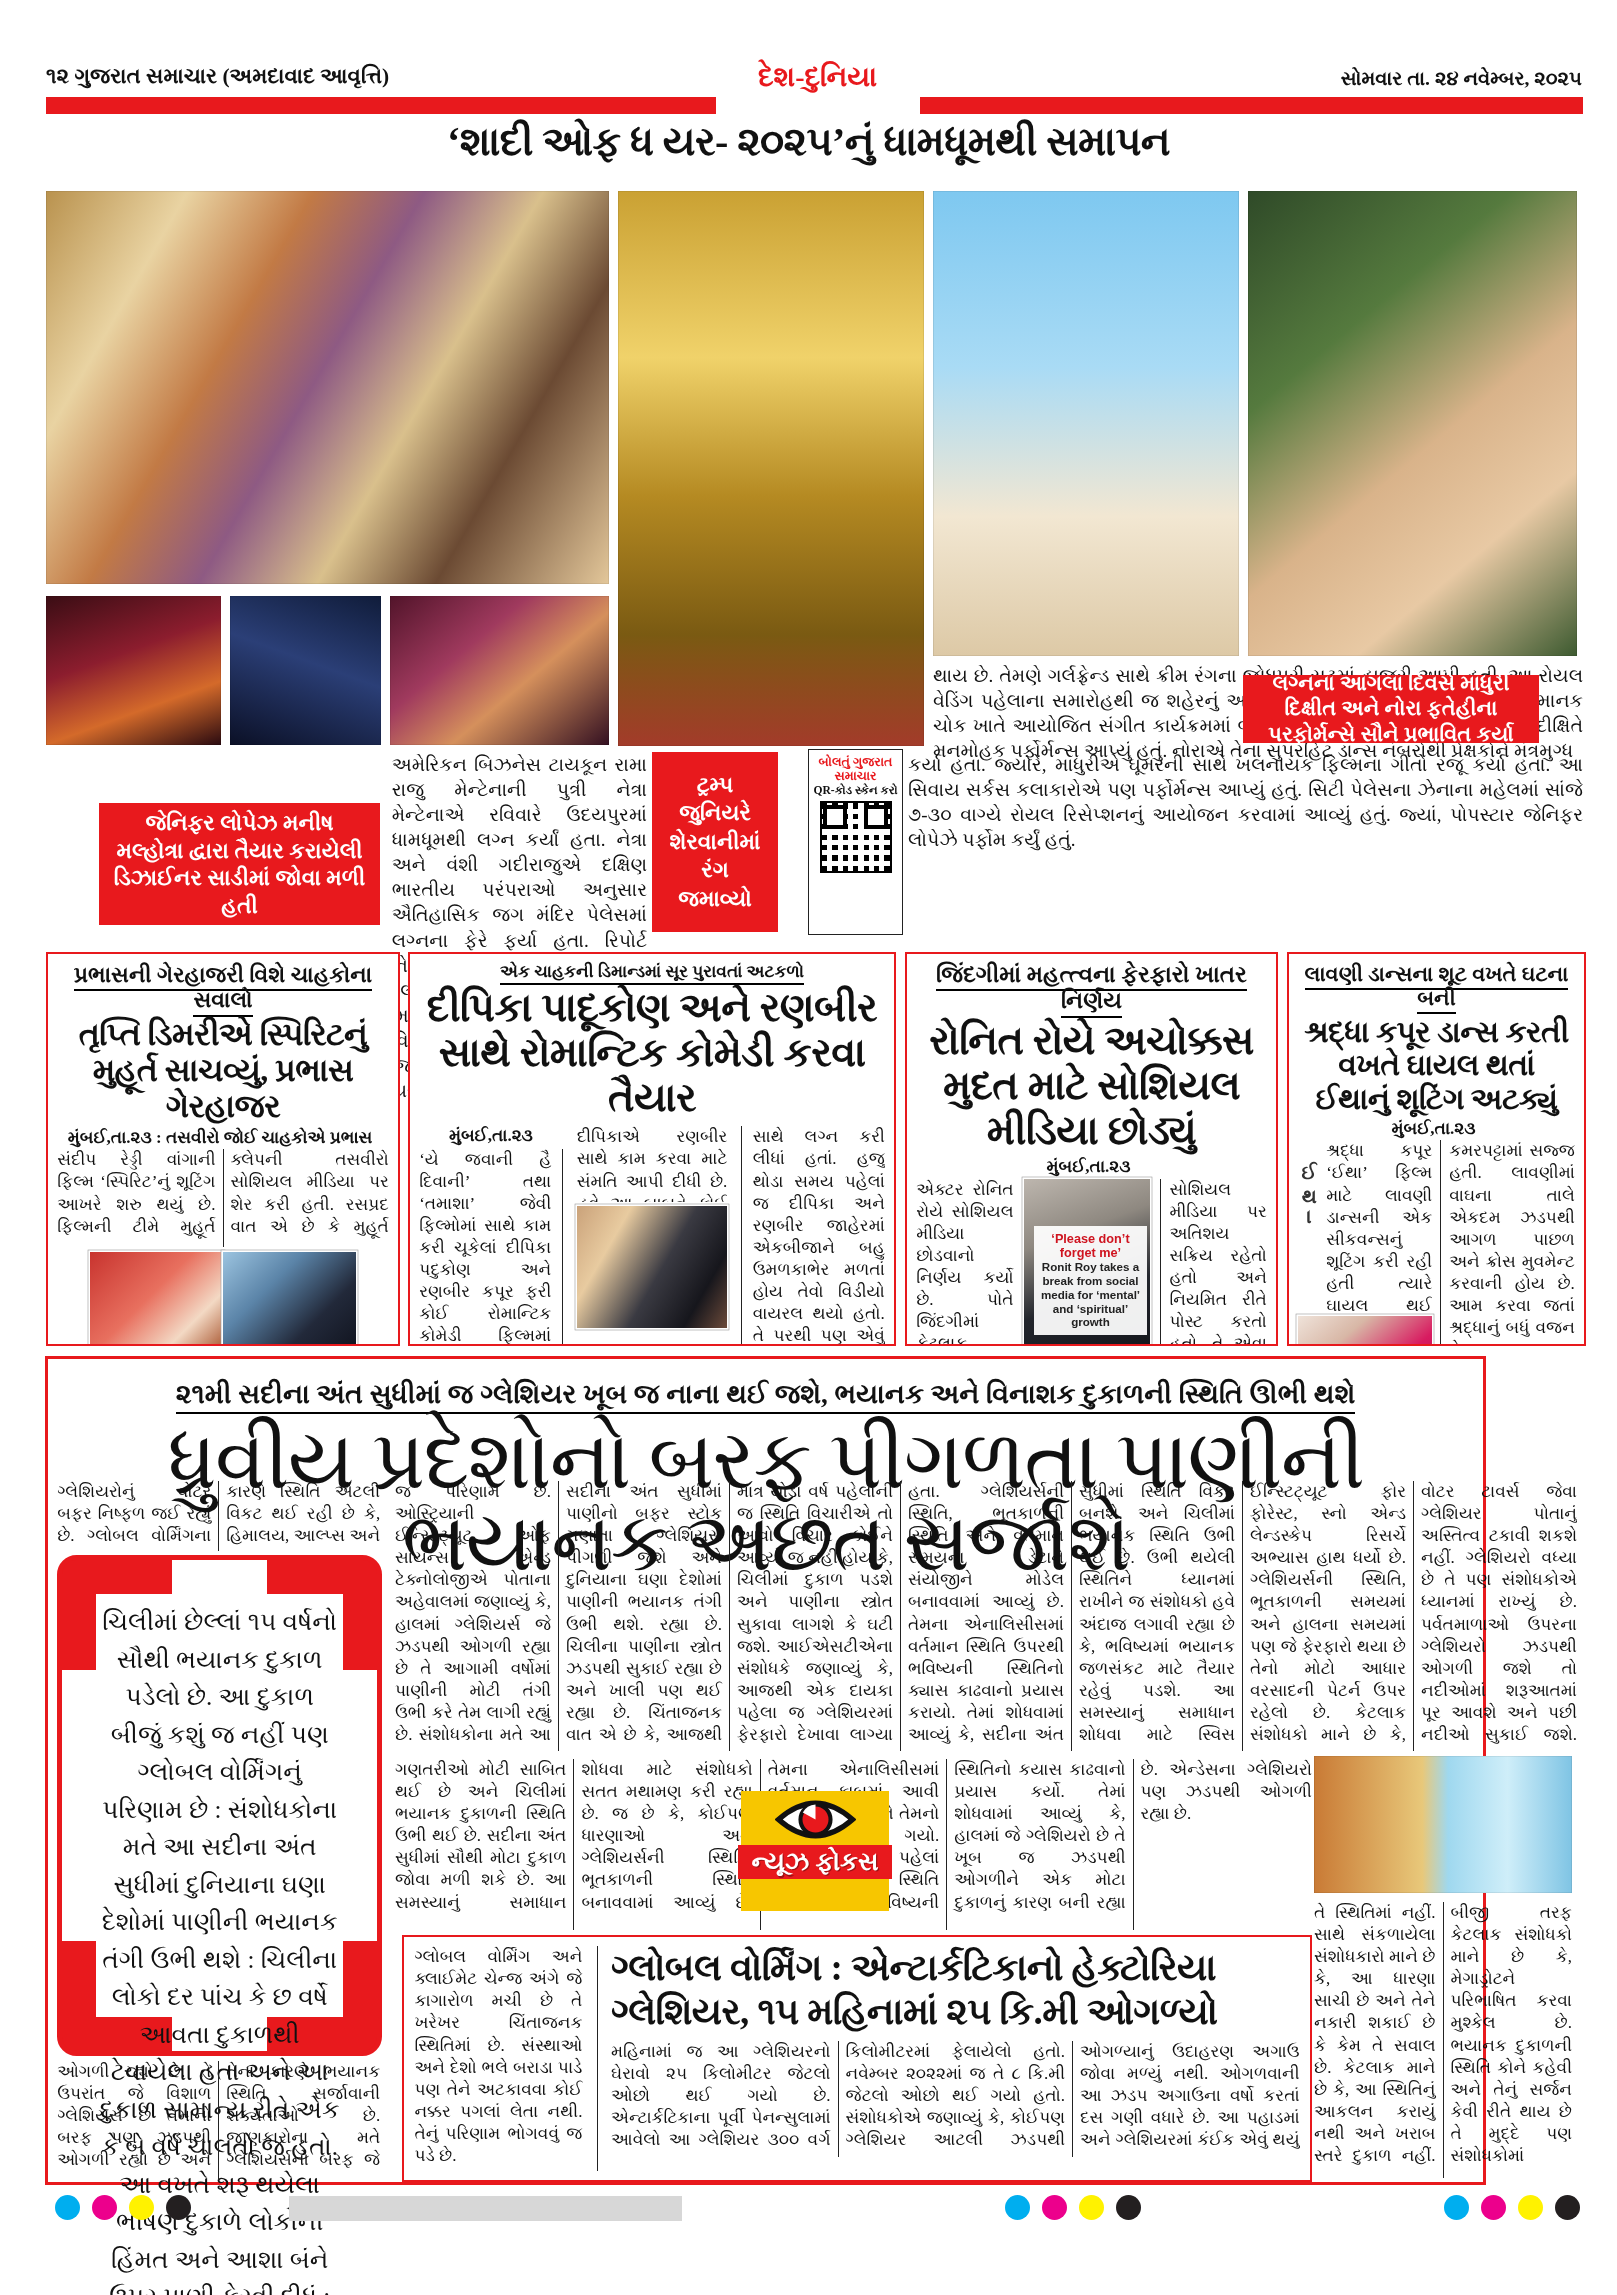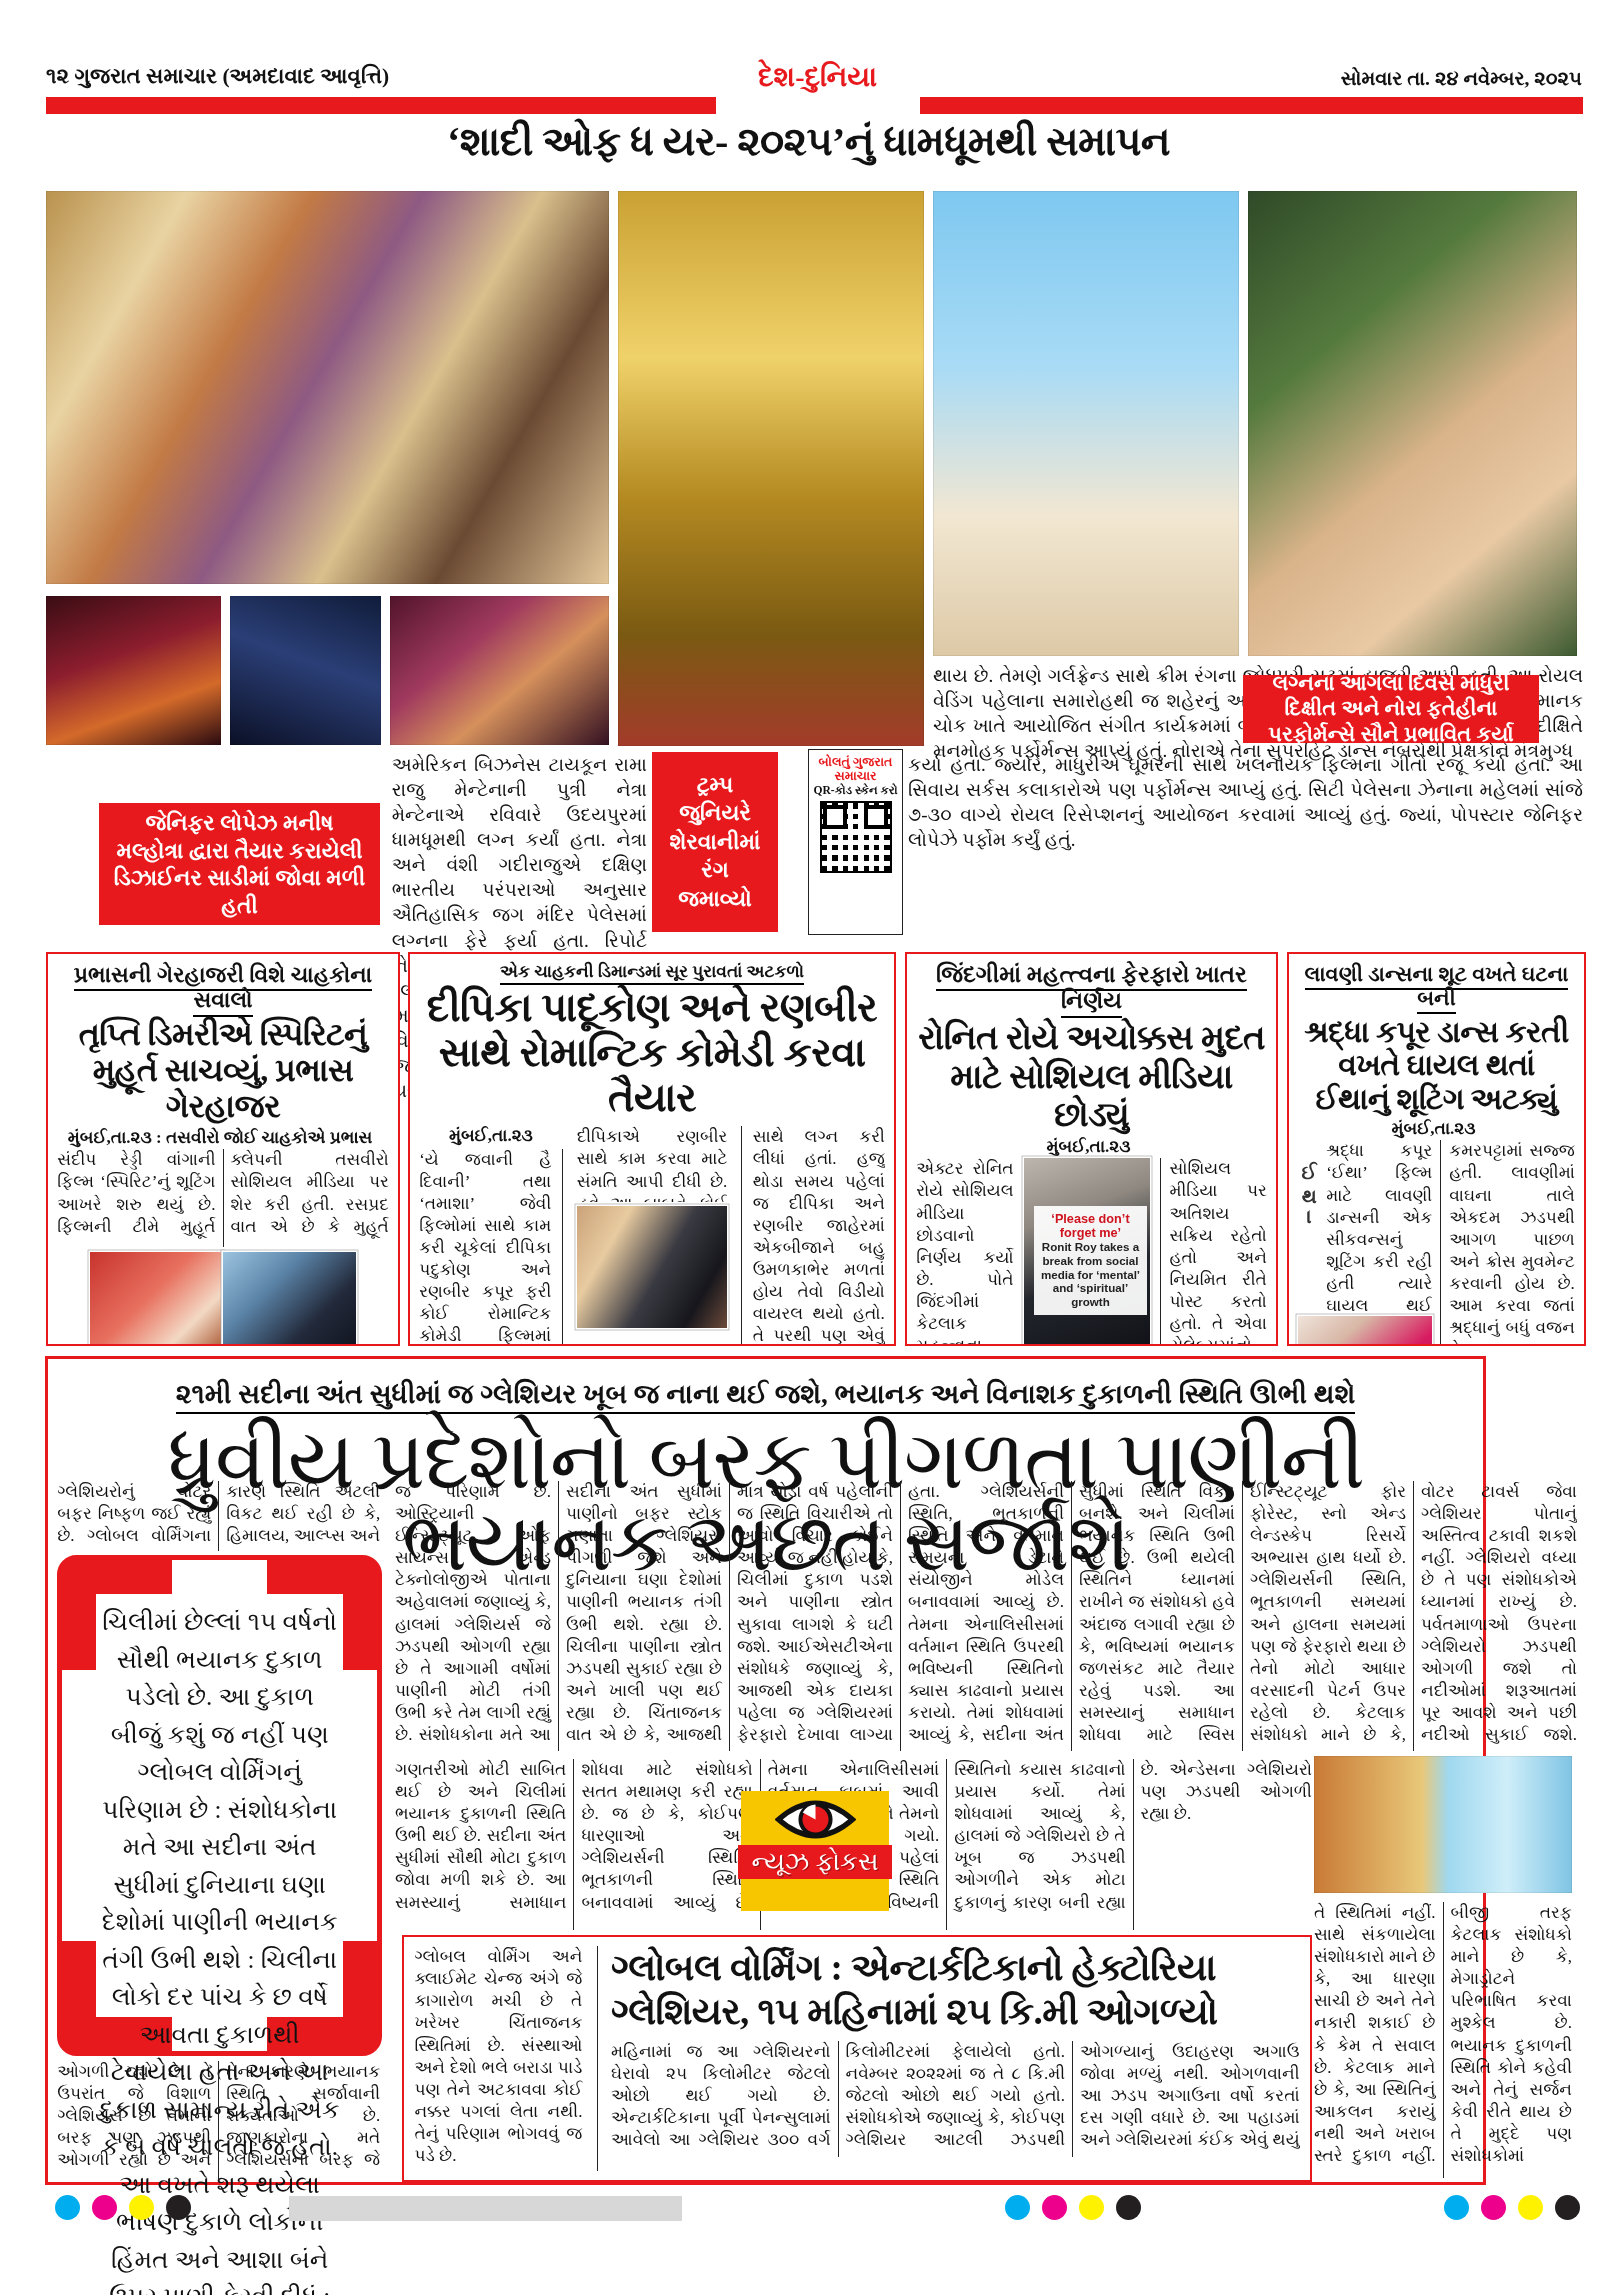--- a/index.html
+++ b/index.html
@@ -62,21 +62,21 @@
       linear-gradient(#e8191d,#e8191d) left 0 top 0/110px 34px no-repeat,
       linear-gradient(#e8191d,#e8191d) left 0 top 0/34px 110px no-repeat,
       linear-gradient(#e8191d,#e8191d) right 0 top 0/110px 34px no-repeat,
       linear-gradient(#e8191d,#e8191d) right 0 top 0/34px 110px no-repeat,
       linear-gradient(#e8191d,#e8191d) left 0 bottom 0/110px 34px no-repeat,
       linear-gradient(#e8191d,#e8191d) left 0 bottom 0/34px 110px no-repeat,
       linear-gradient(#e8191d,#e8191d) right 0 bottom 0/110px 34px no-repeat,
       linear-gradient(#e8191d,#e8191d) right 0 bottom 0/34px 110px no-repeat,#fff;
       padding:43px 35px;font-size:25px;line-height:1.5;text-align:center;font-weight:500;}
   .nf{background:#f7c600;display:flex;flex-direction:column;align-items:center;justify-content:flex-start;padding-top:3.5px;box-sizing:border-box;}
-  .nf-band{background:#e8191d;color:#fff;font-weight:normal;font-size:25.4px;width:104%;text-align:center;
+  .nf-band{background:#e8191d;color:#fff;font-weight:bold;font-size:25.4px;width:104%;text-align:center;
            padding:2.3px 0;margin-top:1.2px;text-shadow:1.2px 1.2px 0 #00000055;}
   .subbox{border:2.9px solid #e8191d;box-sizing:border-box;background:#fff;padding:9.2px 10.4px;overflow:hidden;display:flex;gap:12.7px;}
   .sub-hl{font-size:37px;font-weight:bold;line-height:1.18;letter-spacing:-0.6px;}
   .dots{display:flex;gap:11.6px;}
   .dot{width:25.4px;height:25.4px;border-radius:50%;}
   .graybar{background:#d7d7d7;}
   .vtag{writing-mode:vertical-rl;text-orientation:upright;font-weight:bold;font-size:19.6px;letter-spacing:3.5px;color:#333;}
 </style>
 </head>
 <body>
@@ -154,21 +154,21 @@
         <div class="body jt" style="height:219px;overflow:hidden;border-left:1.2px solid #222;padding-left:10.4px;">
           <span>સાથે લગ્ન કરી લીધાં હતાં. હજુ થોડા સમય પહેલાં જ દીપિકા અને રણબીર જાહેરમાં એકબીજાને બહુ ઉમળકાભેર મળતાં હોય તેવો વિડીયો વાયરલ થયો હતો. તે પરથી પણ એવું અનુમાન વ્યક્ત થઈ રહ્યું છે કે બંને વચ્ચે હવે કોઈ કડવાશ રહી નથી. ચાહકોએ જણાવ્યું હતું કે બોલીવૂડ પ્રોડ્યૂસરો હાલ કોઈ ફિલ્મો બોક્સ ઓફિસ પર ખાસ ચાલતી નથી તેની ચિંતા કરી રહ્યા છે ત્યારે તેમણે દીપિકા અને રણબીરની સુપરહિટ જોડીને ફરી</span>
         </div>
       </div>
     </div>
 
   </div>
 
   <div class="abs art" style="left:905px;top:952px;width:373px;height:394px;">
     <div class="kick" style="font-size:23px;"><span>જિંદગીમાં મહત્ત્વના ફેરફારો ખાતર નિર્ણય</span></div>
-    <div class="hl" style="font-size:34px;padding-top:4.6px;">રોનિત રોયે અચોક્કસ મુદત માટે સોશિયલ મીડિયા છોડ્યું</div>
+    <div class="hl" style="font-size:40px;padding-top:4.6px;">રોનિત રોયે અચોક્કસ મુદત માટે સોશિયલ મીડિયા છોડ્યું</div>
     <div class="dl" style="text-align:center;">મુંબઈ,તા.૨૩</div>
     <div style="display:flex;gap:10.4px;">
       <div class="body jt" style="flex:1;height:191px;overflow:hidden;">
         <span>એક્ટર રોનિત રોયે સોશિયલ મીડિયા છોડવાનો નિર્ણય કર્યો છે. પોતે જિંદગીમાં કેટલાક મહત્ત્વના ફેરફારો કરી રહ્યો હોવાથી સોશિયલ મીડિયા છોડી રહ્યો હોવાનું તેણે જણાવ્યું હતું. રોનિત રોયના ઈન્સ્ટાગ્રામ પર લાખો ફોલોઅર્સ છે. તે</span>
       </div>
       <div style="position:relative;width:126px;height:191px;flex:none;" class="inph">
         <div style="position:absolute;inset:0;background:linear-gradient(160deg,#bdb6ae 0%,#8e8880 30%,#23262d 60%,#101217 100%);"></div>
         <div class="encap">
           <div class="l1">‘Please don’t forget me’</div>
           <div class="l2">Ronit Roy takes a break from social media for ‘mental’ and ‘spiritual’ growth</div>

